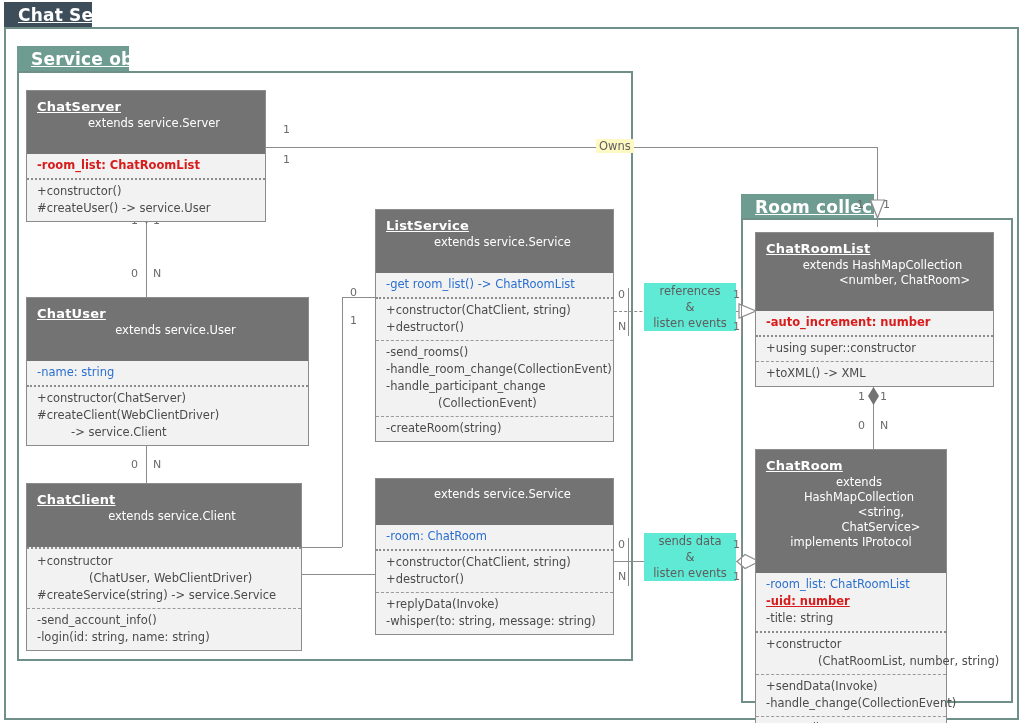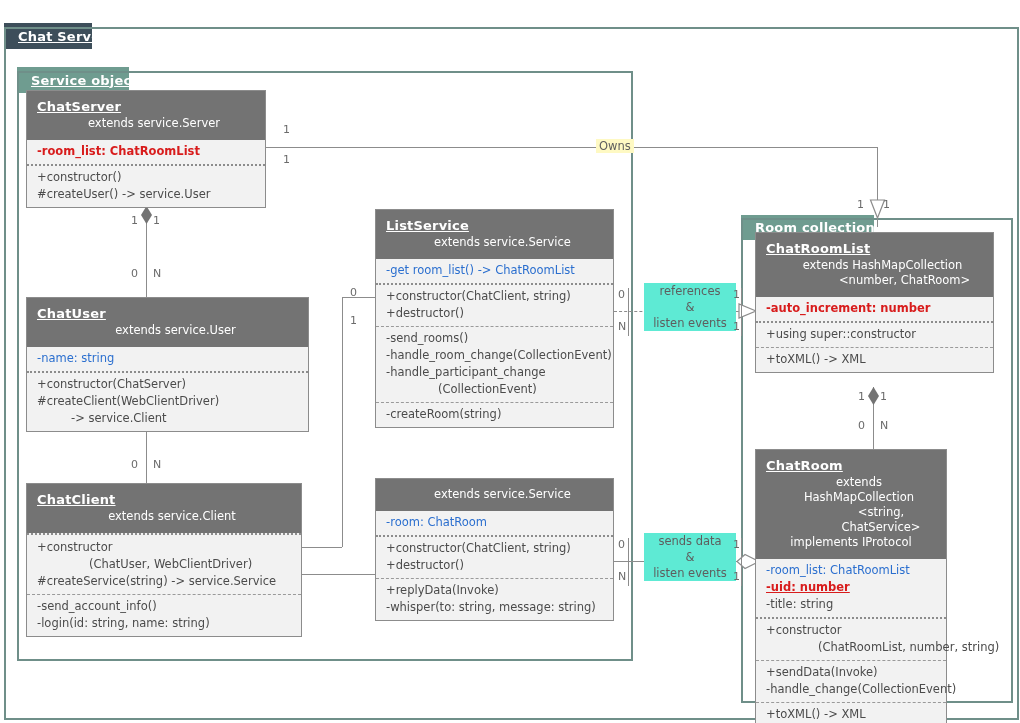--- a/index.html
+++ b/index.html
@@ -18,26 +18,25 @@
   .pkg-outer{
     position:absolute;
     border:2px solid #6f8f89;
     background:transparent;
   }
   .pkg-tab{
     position:absolute;
     display:flex;align-items:center;
     padding:0 12px 0 14px;
     box-sizing:border-box;
-    font-size:13px;font-weight:bold;
+    font-size:17px;font-weight:bold;
     color:#ffffff;
     text-decoration:underline;
     letter-spacing:.2px;
     white-space:nowrap;
-    margin-top:21px;
   }
   .tab-dark{background:#3d4e5a;}
   .tab-teal{background:#6f9c90;}
 
   .pkg-inner{
     position:absolute;
     border:2px solid #6f8f89;
     background:transparent;
   }
 
@@ -47,21 +46,21 @@
     box-sizing:border-box;
     border:1px solid #8c8c8c;
     background:#f2f2f2;
     font-size:11.5px;
     color:#4b4b4b;
     box-shadow:0 0 0 1px rgba(255,255,255,0);
   }
   .cls .head{
     background:#737373;
     color:#ffffff;
-    padding:8px 10px 9px 10px;
+    padding:8px 10px 23px 10px;
     box-sizing:border-box;
   }
   .cls .cname{
     font-size:13px;font-weight:bold;color:#ffffff;
     text-decoration:underline;
     letter-spacing:.2px;
     display:block;
     margin-bottom:2px;
   }
   .cls .cstereo{

